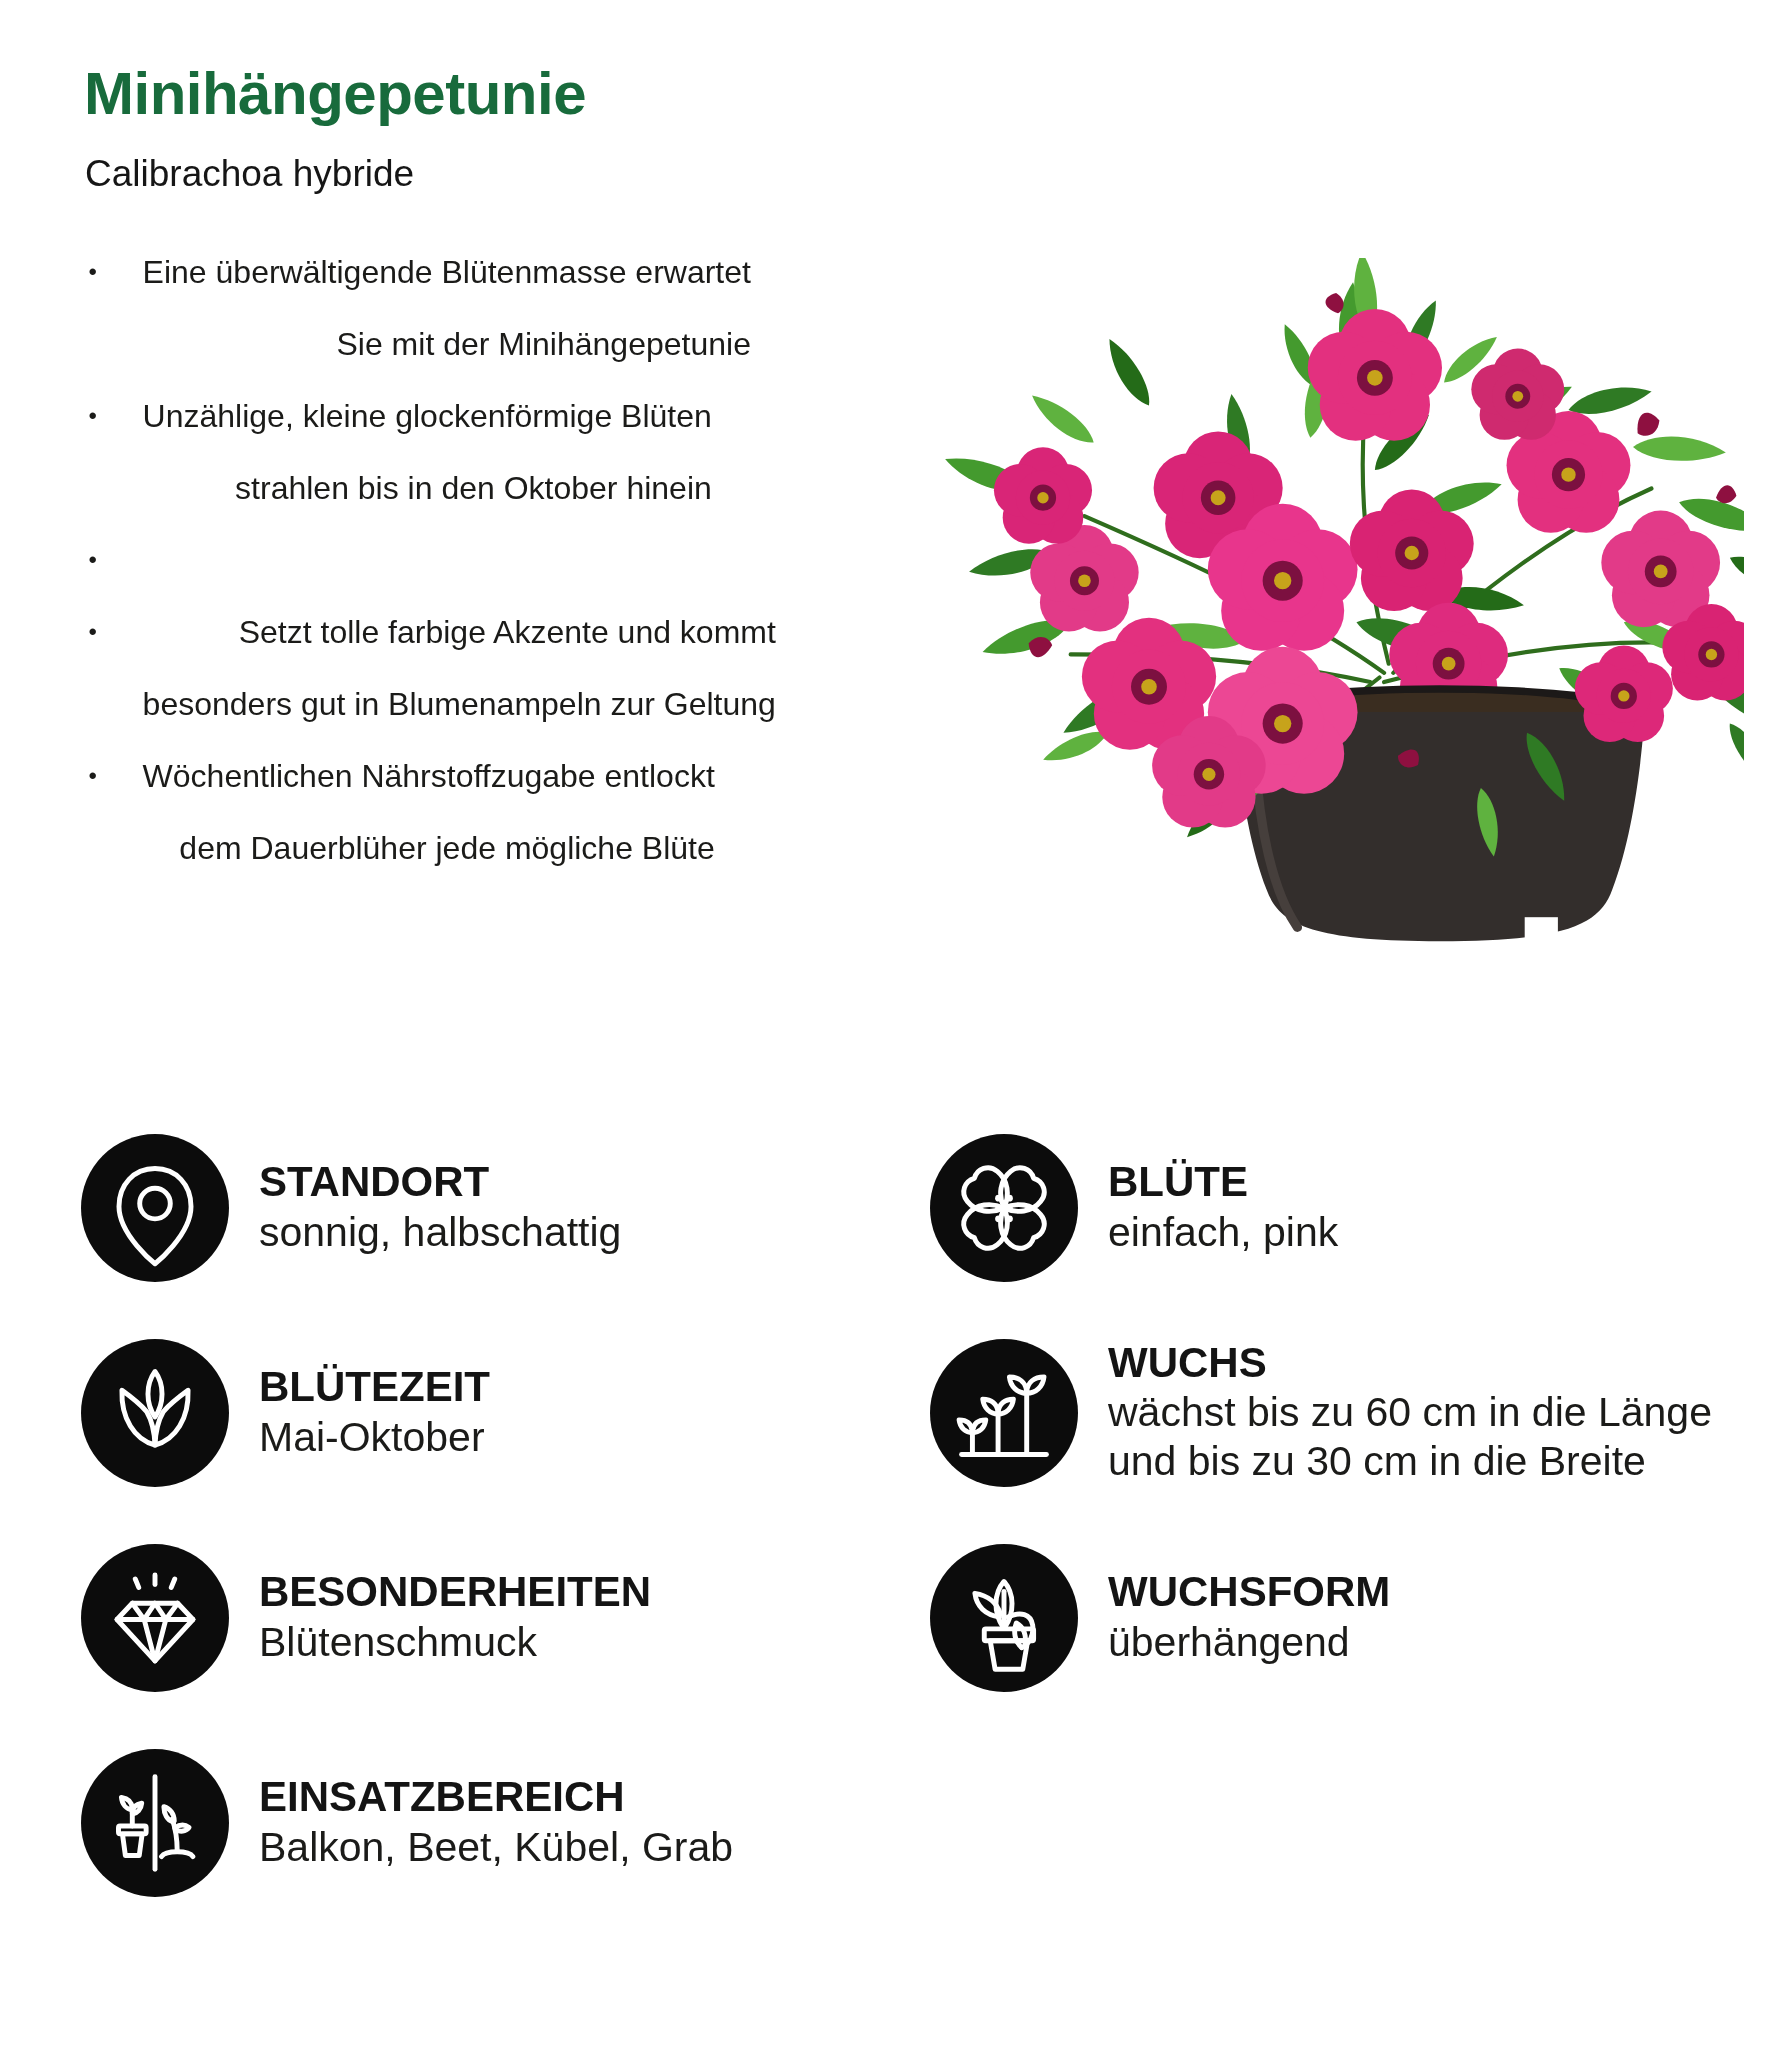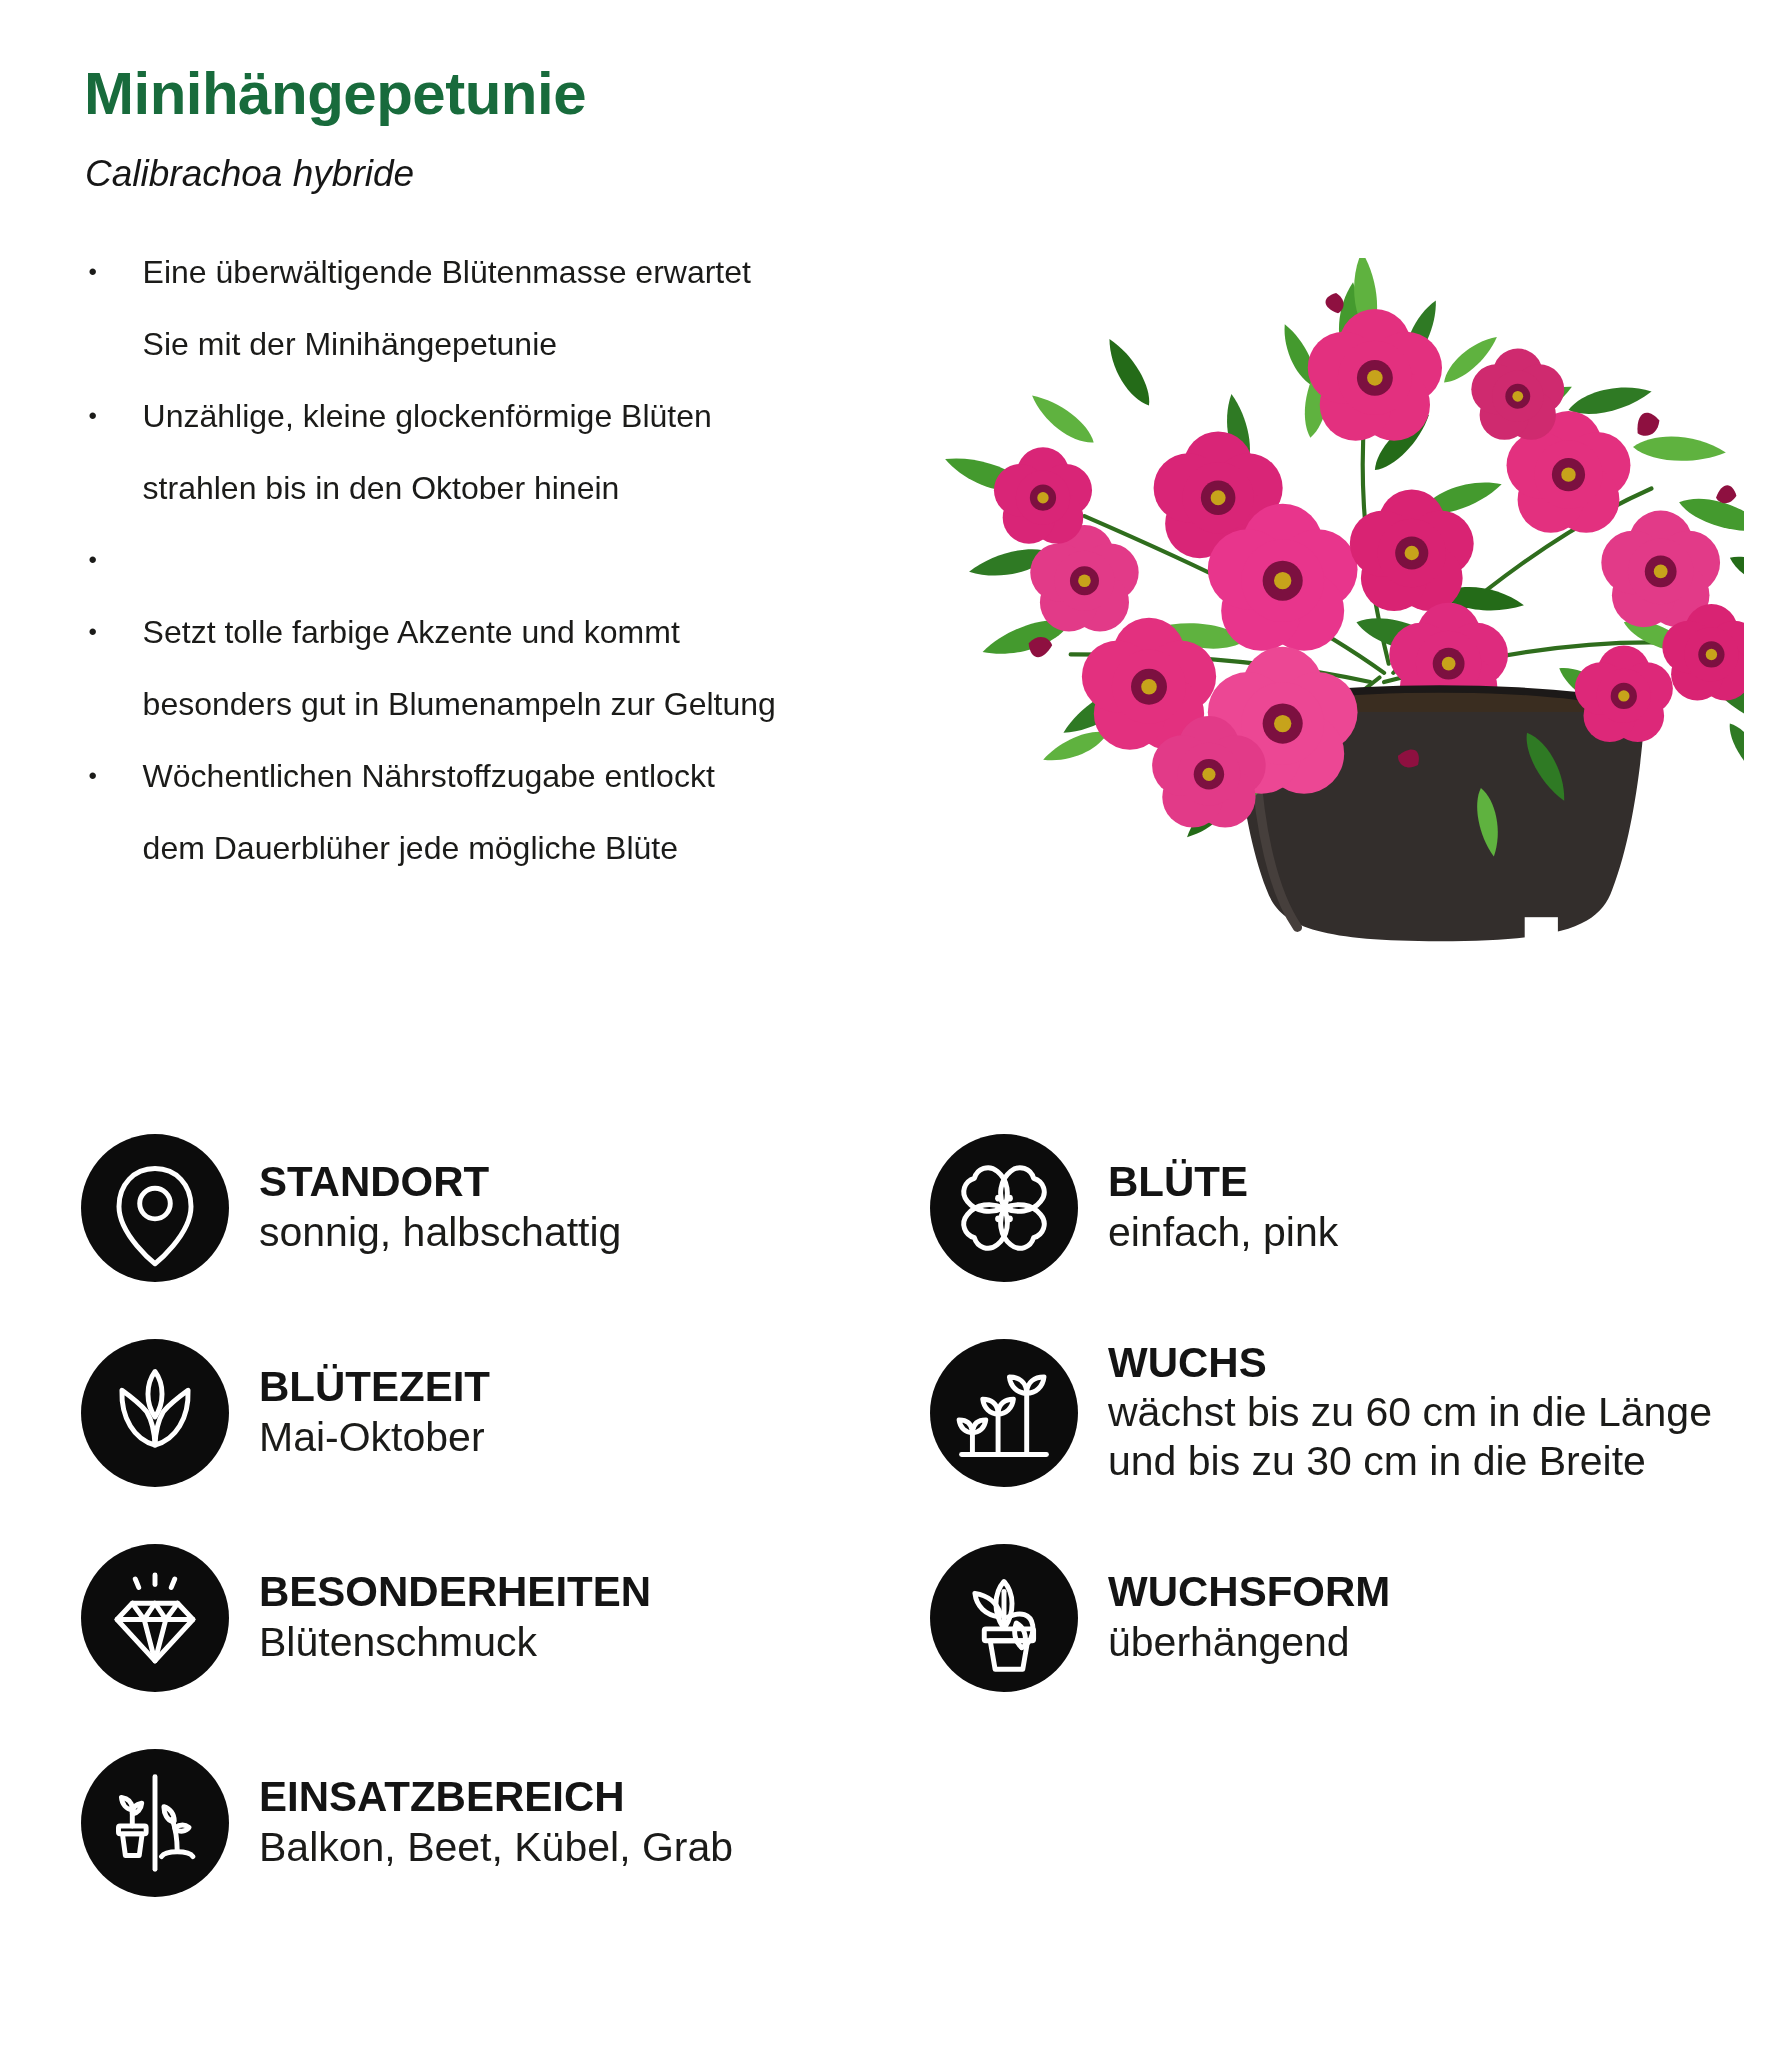--- a/index.html
+++ b/index.html
@@ -6,30 +6,30 @@
   body{
     width:1771px;height:2066px;position:relative;overflow:hidden;
     background:#ffffff;font-family:"Liberation Sans",sans-serif;color:#1b1b19;
   }
   .page-title{
     position:absolute;left:84px;top:59px;margin:0;
     font-size:60px;font-weight:bold;color:#186B3C;letter-spacing:-0.5px;
   }
   .subtitle{
     position:absolute;left:85px;top:153px;
-    font-size:37px;font-style:italic;color:#161616;
+    font-size:37px;color:#161616;
   }
   ul.bullets{
     position:absolute;left:84px;top:236px;width:839px;
     margin:0;padding:0;list-style:none;
     font-size:32px;line-height:72px;color:#1b1b19;
   }
   ul.bullets li{display:flex;align-items:flex-start;}
   .dot{flex:0 0 54px;width:54px;font-size:24px;line-height:72px;padding-left:4.6px;}
-  .bl span{display:block;}
+  .bl span{display:block;text-align:right;}
   .bl span:empty{display:none;}
   .photo{position:absolute;left:932px;top:258px;width:812px;height:756px;}
   .photo svg{width:100%;height:100%;display:block;}
   .grid{
     position:absolute;left:81px;top:1134px;
     display:grid;grid-template-columns:849px auto;grid-auto-rows:148px;row-gap:57px;
   }
   .item{display:flex;align-items:center;gap:30px;}
   .circle{
     width:148px;height:148px;flex:0 0 148px;border-radius:50%;

